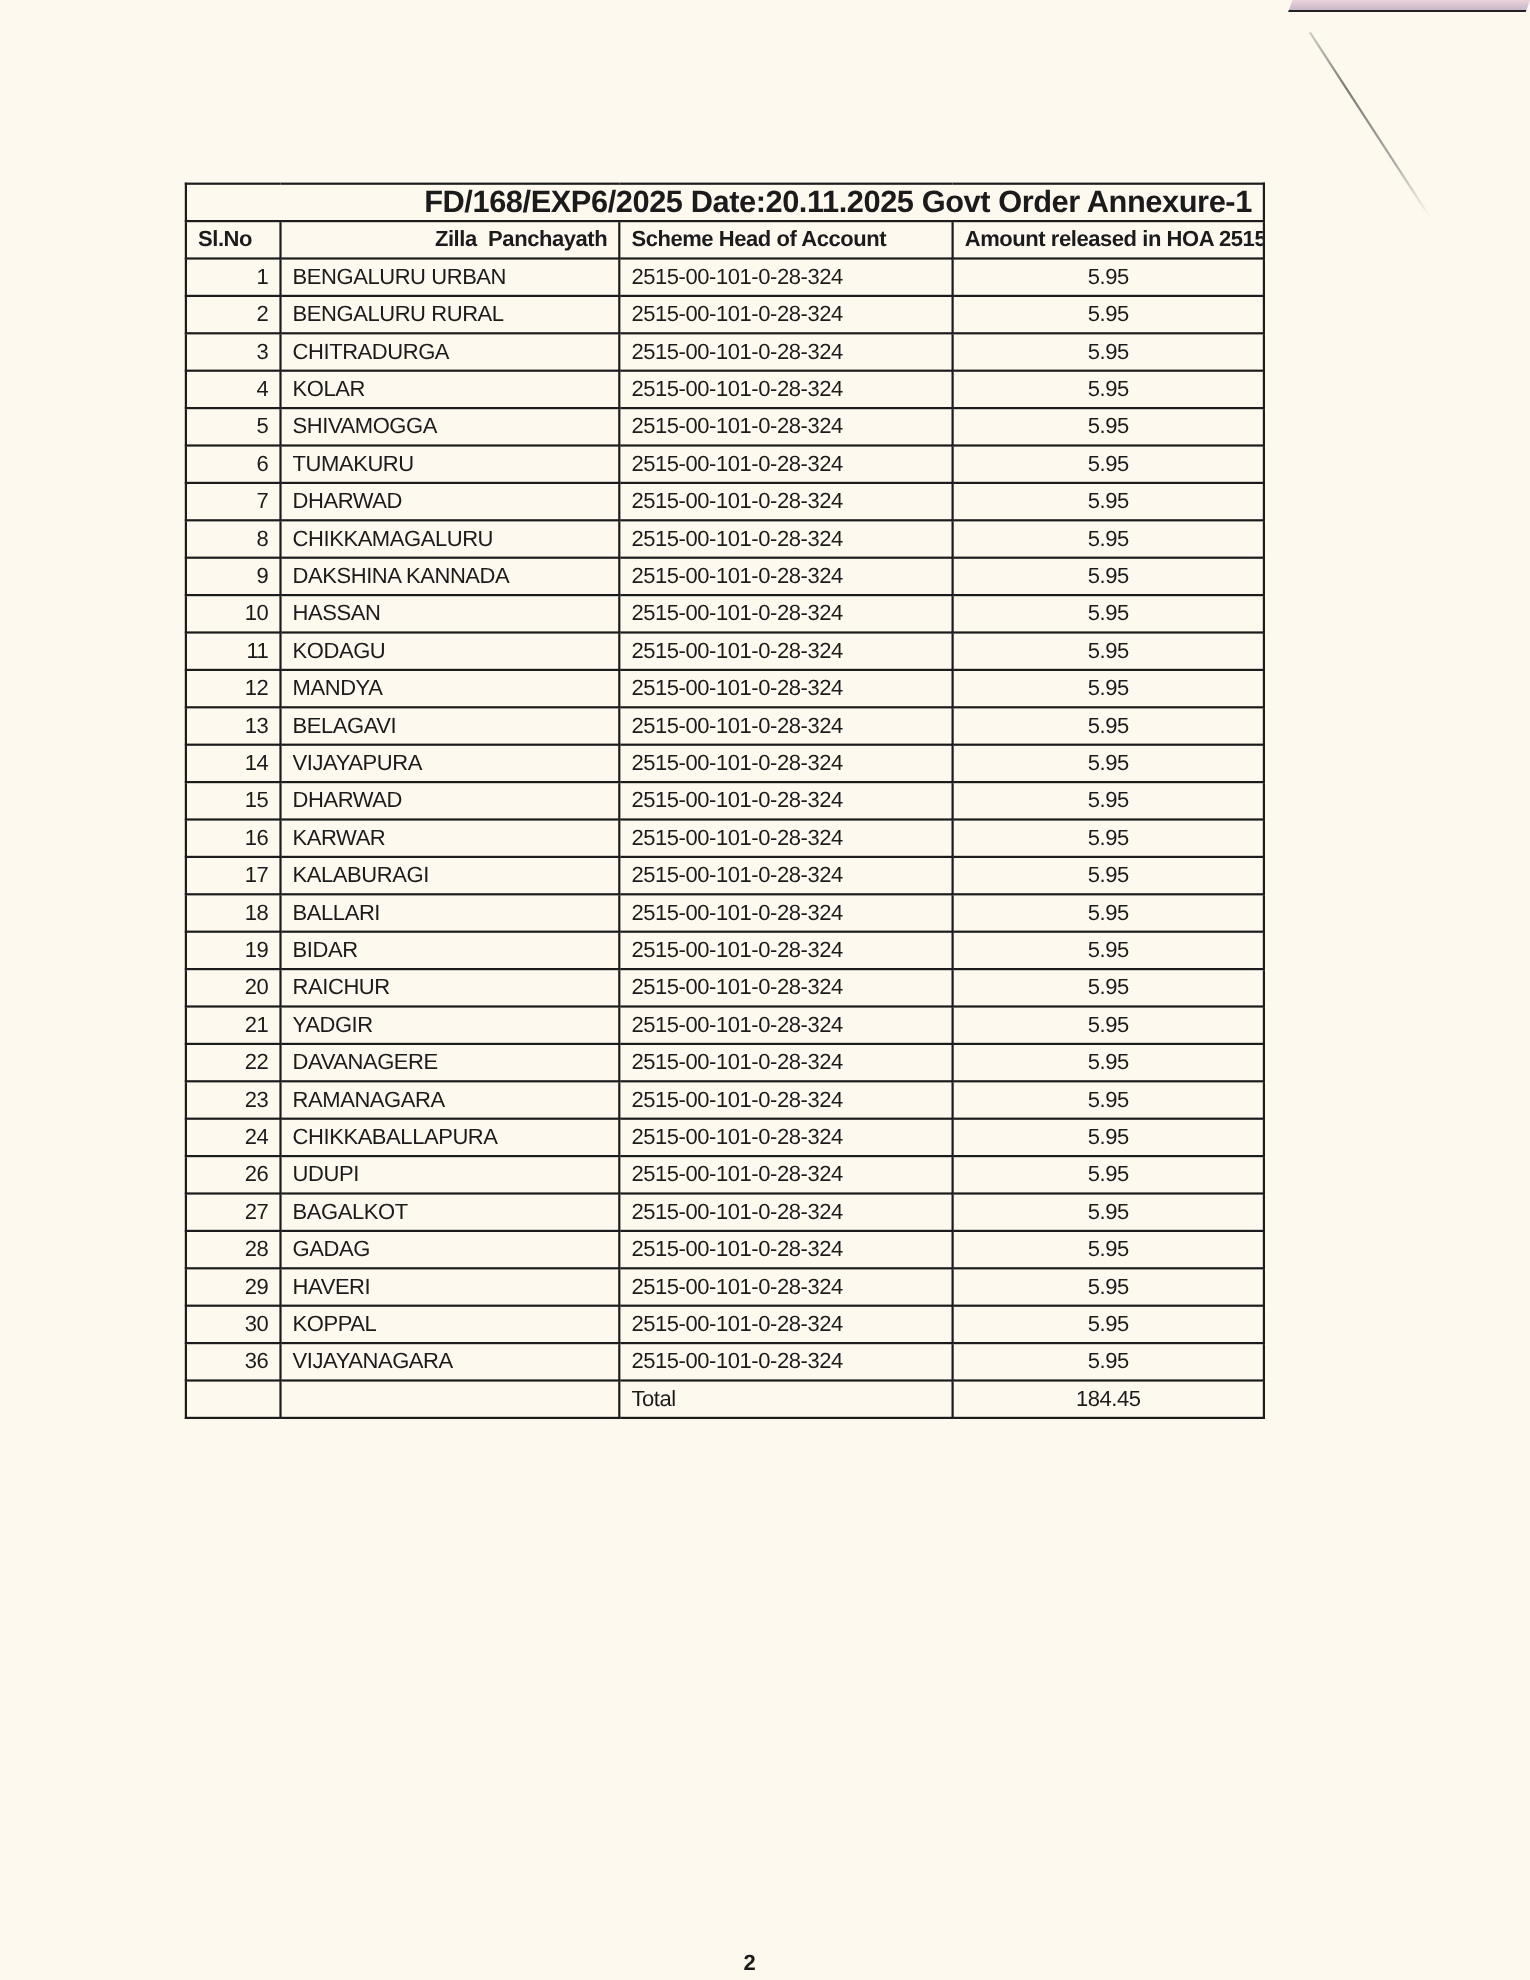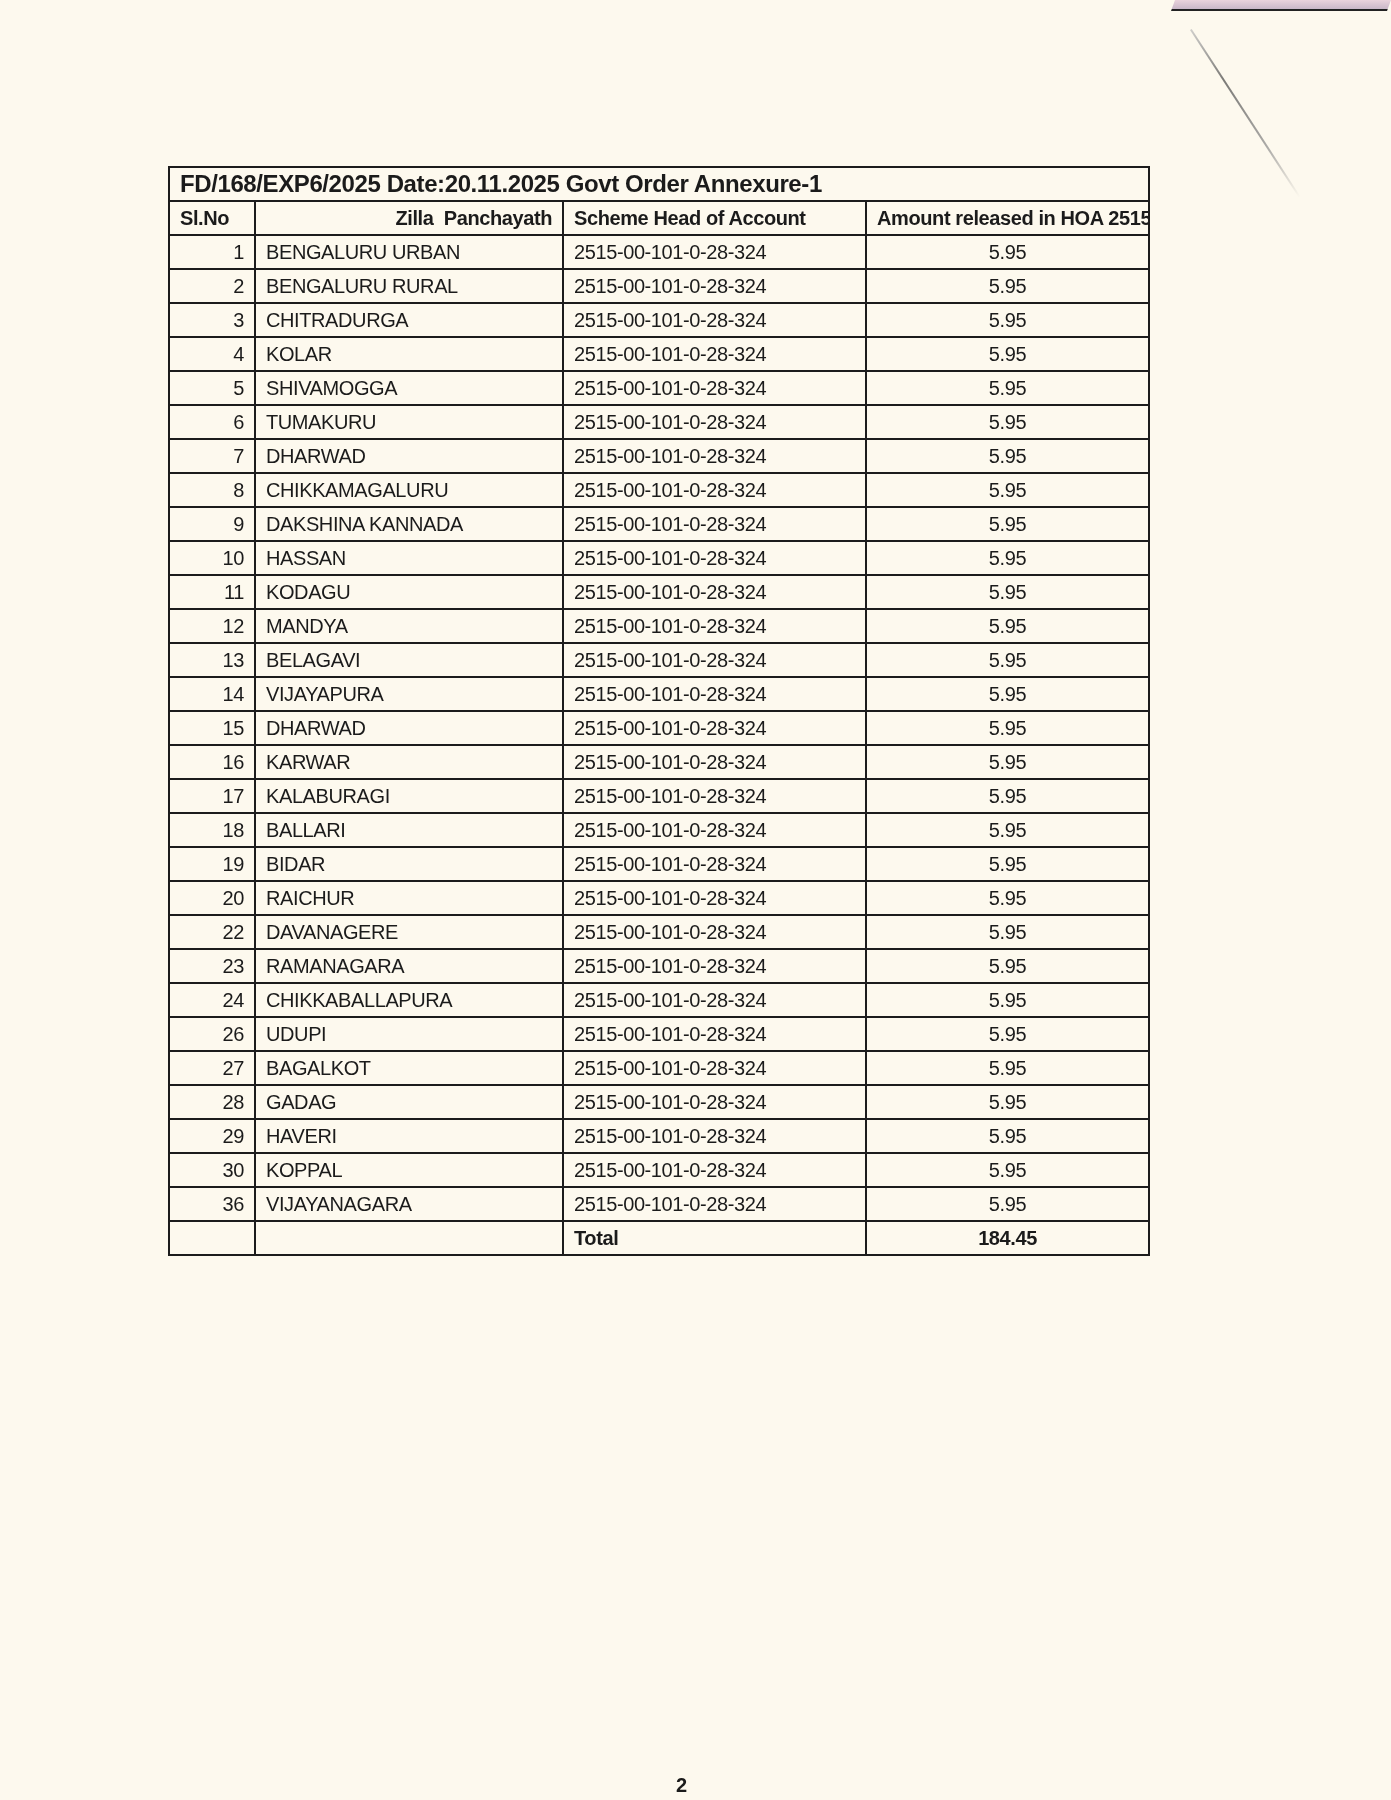--- a/index.html
+++ b/index.html
@@ -21,26 +21,26 @@
   table.annex {
     position:absolute; left:168px; top:166px; width:980px;
     border-collapse:collapse; table-layout:fixed;
     font-size:20px; letter-spacing:-0.4px;
   }
   table.annex td, table.annex th {
     border:2px solid #1c1c1c; padding:0 10px; height:32px; line-height:32px;
     white-space:nowrap; overflow:hidden;
   }
   col.c-sl { width:86px; } col.c-zp { width:308px; } col.c-hoa { width:303px; } col.c-amt { width:283px; }
-  .title-cell { text-align:left; font-weight:bold; font-size:24px; height:34px; }
+  .title-cell { text-align:right; font-weight:bold; font-size:28px; height:34px; }
   .hdr td { height:180px; font-weight:bold; line-height:27px; vertical-align:middle; white-space:normal; }
   .hdr .amt-h { text-align:justify; }
   .sl { text-align:right; }
   .amt { text-align:center; }
-  .total-row td { font-weight:bold;margin-left:32px; }
+  .total-row td { font-weight:normal;margin-left:32px; }
   .page-no { position:absolute; left:676px; top:1774px; font-size:20px; font-weight:bold; }
 </style>
 </head>
 <body>
 
 <div class="scan-strip"></div>
 <div class="scan-line"></div>
 
 <table class="annex">
   <colgroup>
@@ -173,20 +173,26 @@
         <td>2515-00-101-0-28-324</td>
         <td class="amt">5.95</td>
       </tr>
       <tr>
         <td class="sl">20</td>
         <td>RAICHUR</td>
         <td>2515-00-101-0-28-324</td>
         <td class="amt">5.95</td>
       </tr>
       <tr>
+        <td class="sl">21</td>
+        <td>YADGIR</td>
+        <td>2515-00-101-0-28-324</td>
+        <td class="amt">5.95</td>
+      </tr>
+      <tr>
         <td class="sl">22</td>
         <td>DAVANAGERE</td>
         <td>2515-00-101-0-28-324</td>
         <td class="amt">5.95</td>
       </tr>
       <tr>
         <td class="sl">23</td>
         <td>RAMANAGARA</td>
         <td>2515-00-101-0-28-324</td>
         <td class="amt">5.95</td>

